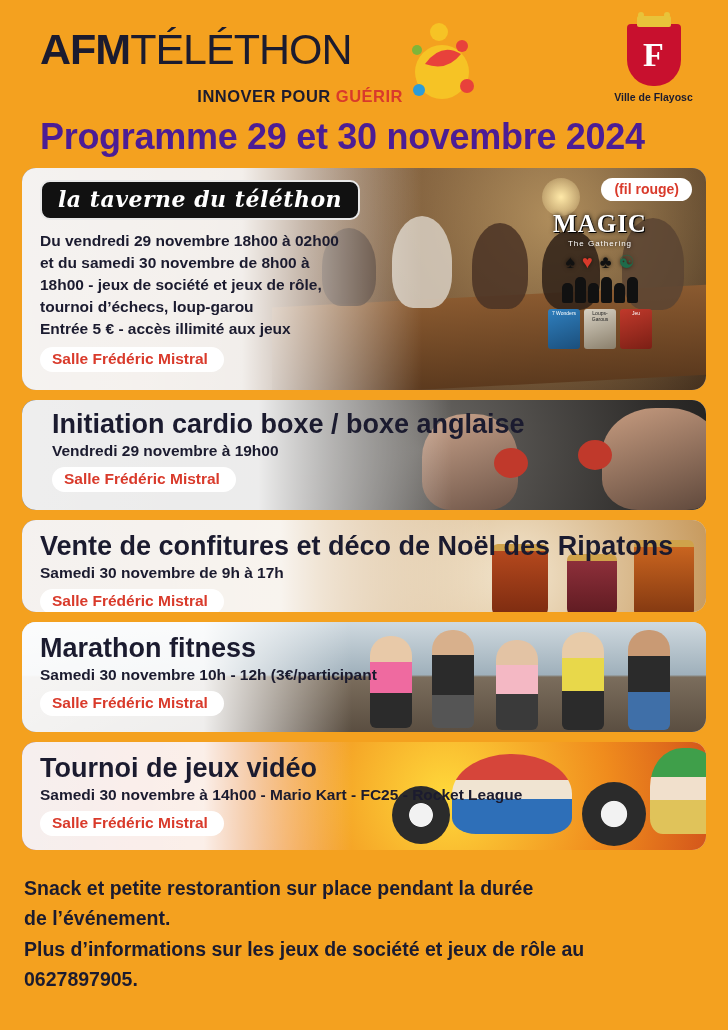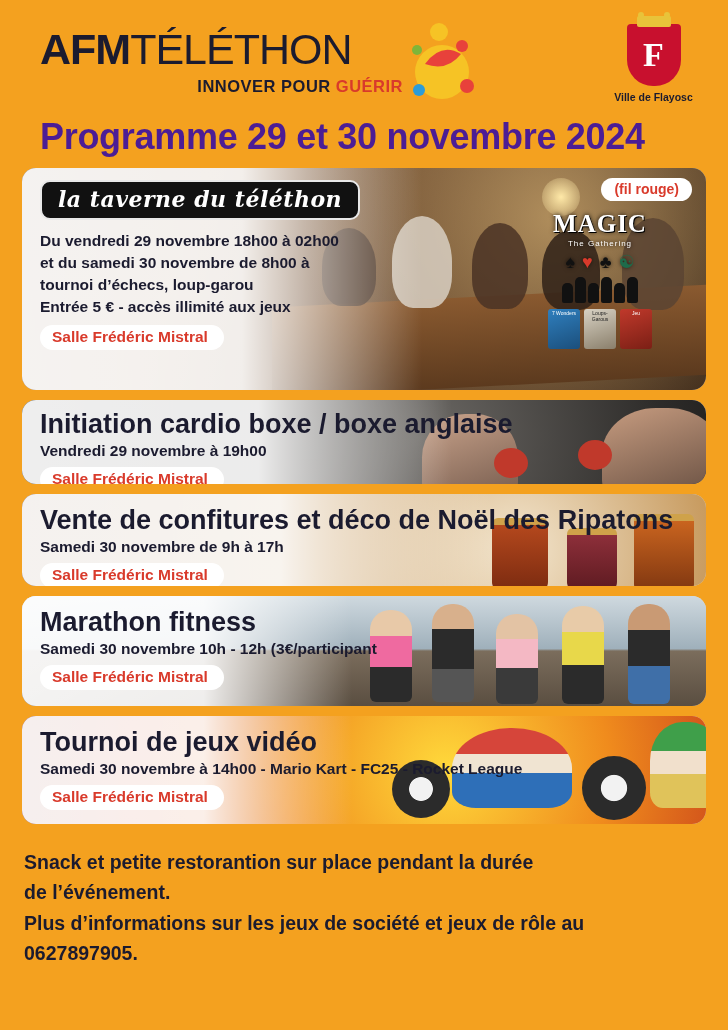--- a/index.html
+++ b/index.html
@@ -32,21 +32,21 @@
   .afm-title {
     font-size: 43px;
     font-weight: bold;
     letter-spacing: -1px;
     color: #1b1b2f;
     line-height: 1;
     white-space: nowrap;
   }
   .afm-title .thin { font-weight: 400; }
   .afm-sub {
-    margin-top: 6px;
+    margin-top: 16px;
     font-size: 16.5px;
     font-weight: bold;
     letter-spacing: 0.5px;
     color: #1b1b2f;
     text-align: right;
     width: 363px;
   }
   .afm-sub .red { color: #D93A2B; }
   .sun {
     position: absolute;
@@ -275,21 +275,21 @@
     color: #fff;
     padding: 2px;
     overflow: hidden;
     line-height: 1.1;
   }
   .mb1 { background: linear-gradient(160deg,#2f7fbe,#1b4f7c); }
   .mb2 { background: linear-gradient(160deg,#d8d2c4,#8a7f6b); color:#222; }
   .mb3 { background: linear-gradient(160deg,#c0392b,#7b1f15); }
 
   
-  #card-boxe { height: 84px; }
+  #card-boxe { height: 110px; padding-left: 12px; }
   #card-boxe .card-bg {
     background:
       radial-gradient(circle at 58% 45%, #6d6a66 0%, #2e2c2a 60%, #131211 100%);
   }
   .boxer {
     position: absolute;
     background: #4a4340;
     border-radius: 45% 45% 30% 30%;
   }
   .boxer.w { left: 400px; top: 14px; width: 96px; height: 96px; background: linear-gradient(160deg,#caa48c,#6d5447); }
@@ -422,20 +422,21 @@
         <div class="minibox mb2">Loups-Garous</div>
         <div class="minibox mb3">Jeu</div>
       </div>
     </div>
 
     <div class="card-content">
       <div class="tav-logo">la taverne du téléthon</div>
       <div class="tav-text">
         <div>Du vendredi 29 novembre 18h00 à 02h00</div>
         <div>et du samedi 30 novembre de 8h00 à</div>
+        <div>18h00 - jeux de société et jeux de rôle,</div>
         <div>tournoi d’échecs, loup-garou</div>
         <div>Entrée 5 € - accès illimité aux jeux</div>
       </div>
       <div class="salle">Salle Frédéric Mistral</div>
     </div>
   </div>
 
   <div class="card" id="card-boxe">
     <div class="card-bg">
       <div class="boxer w"></div>

